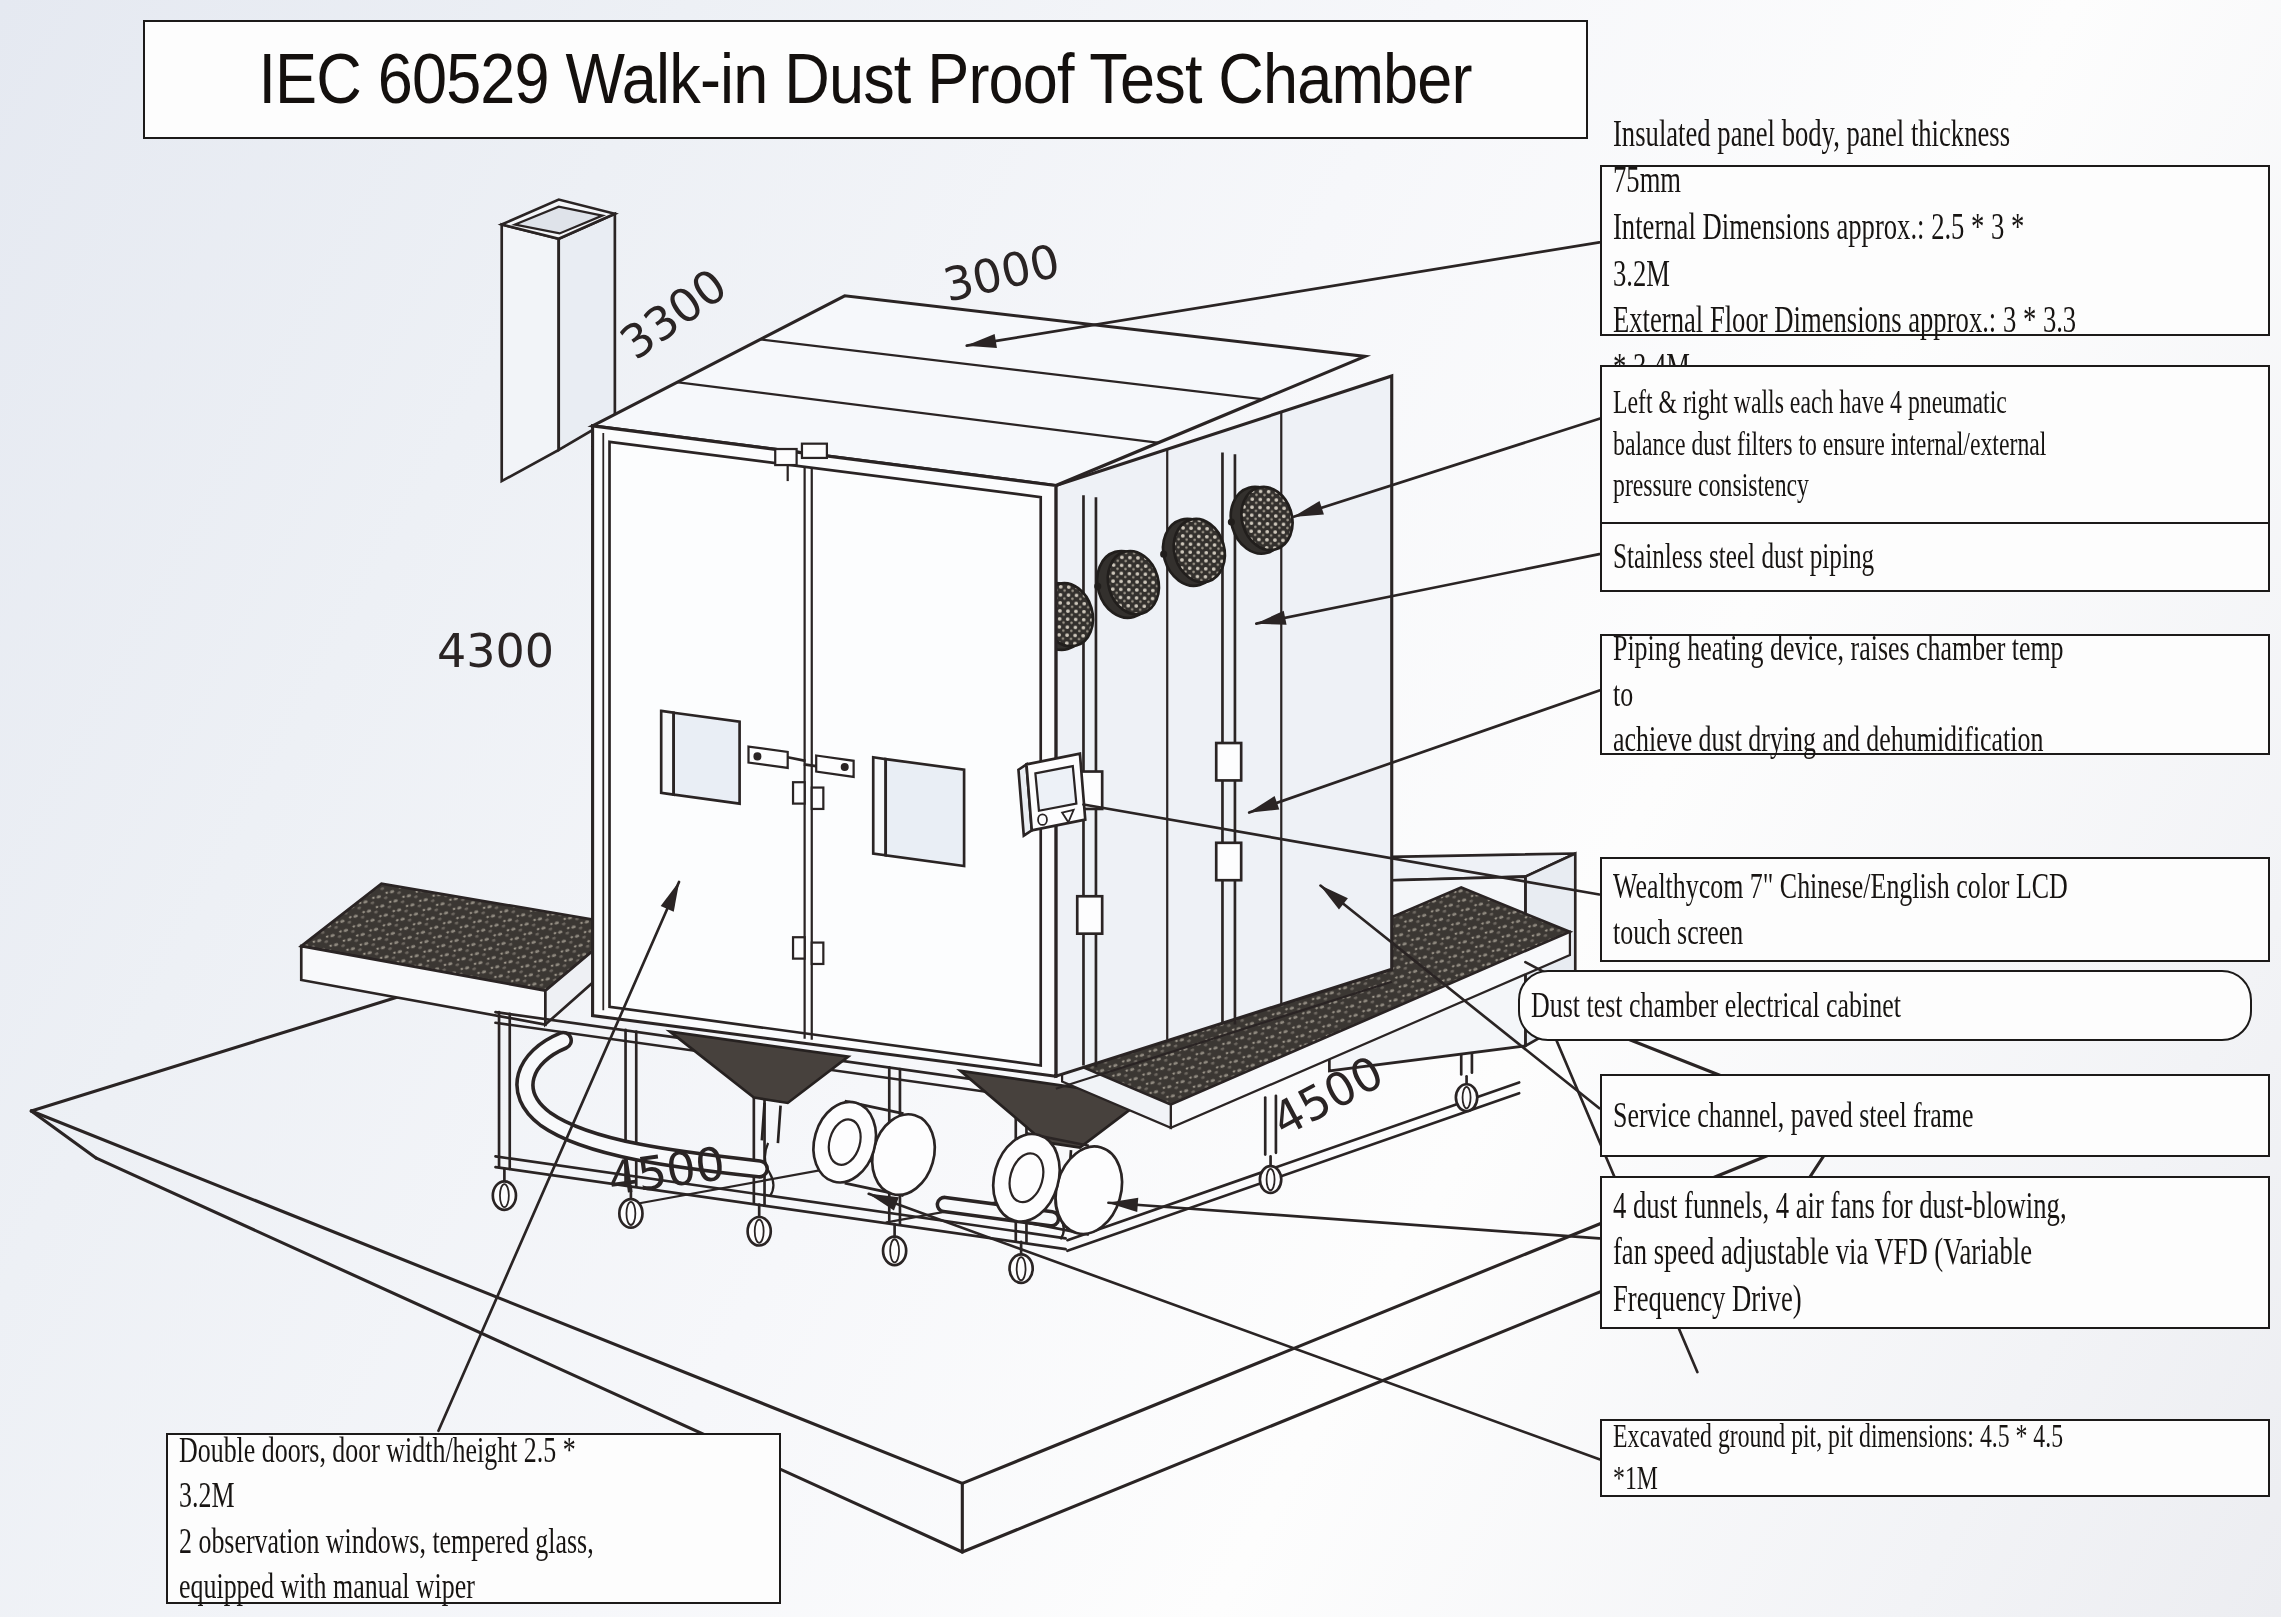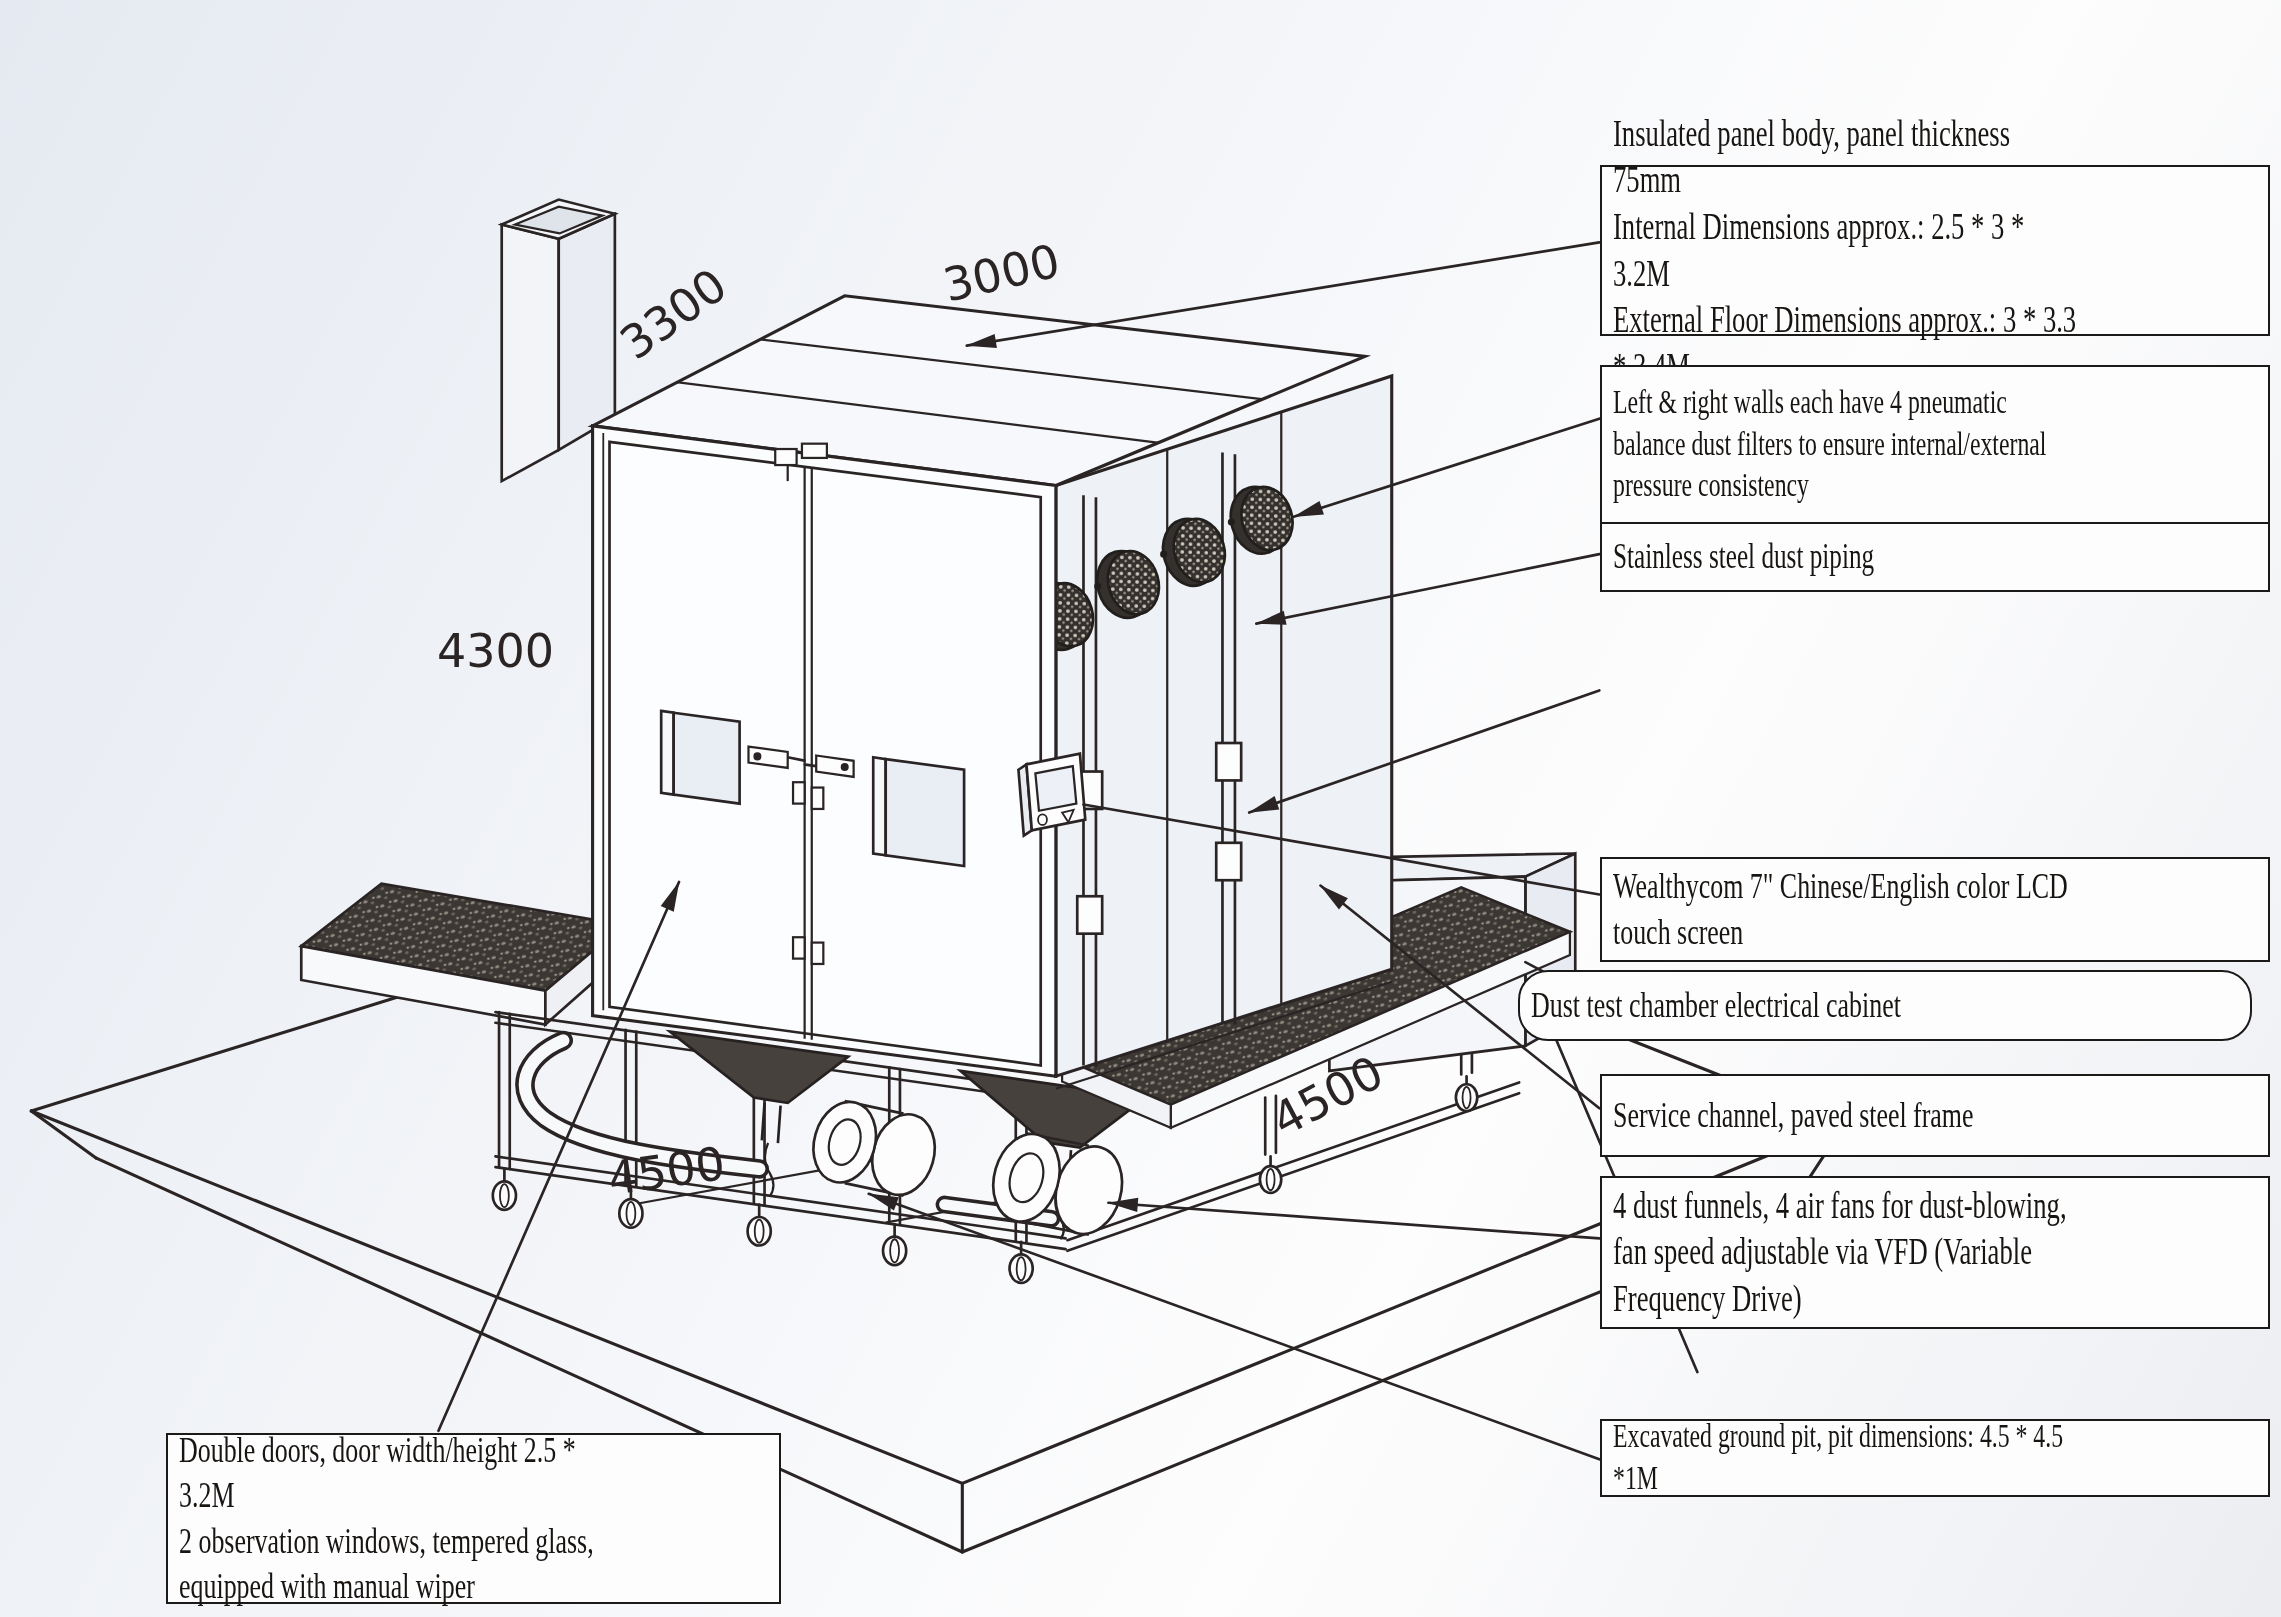--- a/index.html
+++ b/index.html
@@ -273,40 +273,47 @@
       <path d="M1795 775 L1402 912" marker-end="url(#arrow)"></path>
       <path d="M1795 1004 L1216 903"></path>
       <path d="M1795 1124 L1712 1080"></path>
       <path d="M1795 1244 L1482 994" marker-end="url(#arrow)"></path>
       <path d="M1795 1390 L1244 1350" marker-end="url(#arrow)"></path>
       <path d="M1795 1638 L975 1340" marker-end="url(#arrow)"></path>
       <path d="M492 1606 L762 990" marker-end="url(#arrow)"></path>
     </g>
   </svg>
 
+  <div class="title-box">
+    <div class="title-text">IEC 60529 Walk-in Dust Proof Test Chamber</div>
+  </div>
 
   <div class="dim" style="left:615px;top:287px;transform:rotate(-36deg);">3300</div>
   <div class="dim" style="left:943px;top:246px;transform:rotate(-13deg);">3000</div>
   <div class="dim" style="left:437px;top:624px;">4300</div>
   <div class="dim" style="left:608px;top:1144px;transform:rotate(-8deg);">4500</div>
   <div class="dim" style="left:1269px;top:1069px;transform:rotate(-28deg);">4500</div>
 
   <div class="box" style="left:1600px;top:165px;width:670px;height:171px;">
     <div class="callout-text fs41">Insulated panel body, panel thickness 75mm
 Internal Dimensions approx.: 2.5 * 3 * 3.2M
 External Floor Dimensions approx.: 3 * 3.3 * 3.4M</div>
   </div>
   <div class="box" style="left:1600px;top:365px;width:670px;height:159px;">
     <div class="callout-text fs37">Left &amp; right walls each have 4 pneumatic
 balance dust filters to ensure internal/external
 pressure consistency</div>
   </div>
   <div class="box" style="left:1600px;top:522px;width:670px;height:70px;">
     <div class="callout-text fs39">Stainless steel dust piping</div>
   </div>
+  <div class="box" style="left:1600px;top:634px;width:670px;height:121px;">
+    <div class="callout-text fs40">Piping heating device, raises chamber temp to
+achieve dust drying and dehumidification</div>
+  </div>
   <div class="box" style="left:1600px;top:857px;width:670px;height:105px;">
     <div class="callout-text fs40">Wealthycom 7" Chinese/English color LCD
 touch screen</div>
   </div>
   <div class="box" style="left:1518px;top:970px;width:734px;height:71px;border-radius:30px;">
     <div class="callout-text fs40">Dust test chamber electrical cabinet</div>
   </div>
   <div class="box" style="left:1600px;top:1074px;width:670px;height:83px;">
     <div class="callout-text fs40">Service channel, paved steel frame</div>
   </div>

